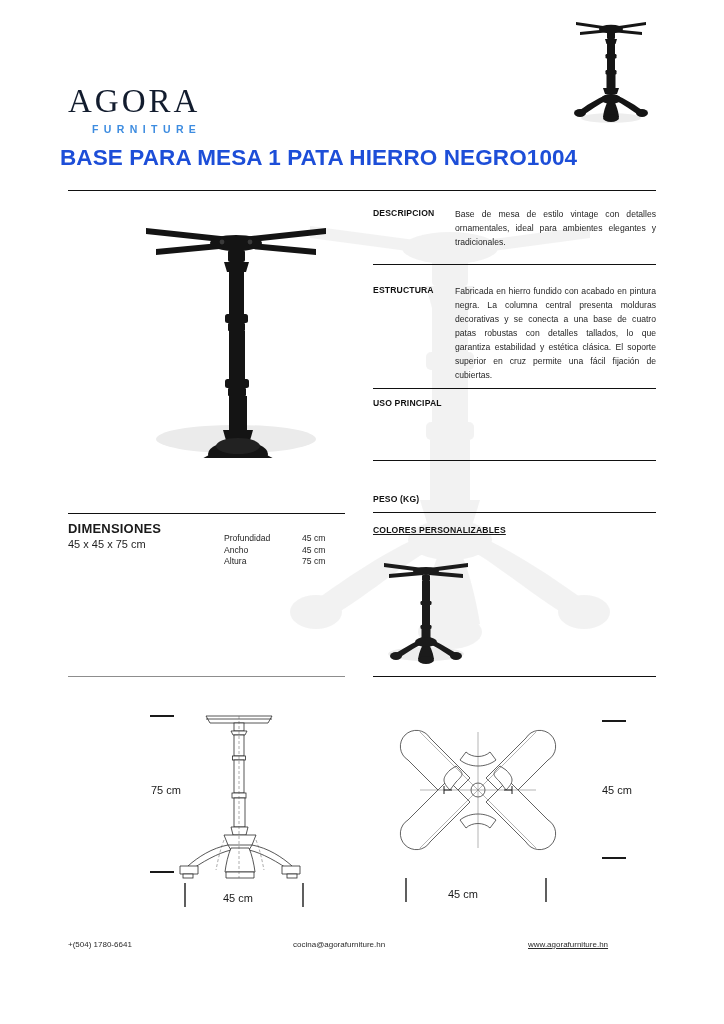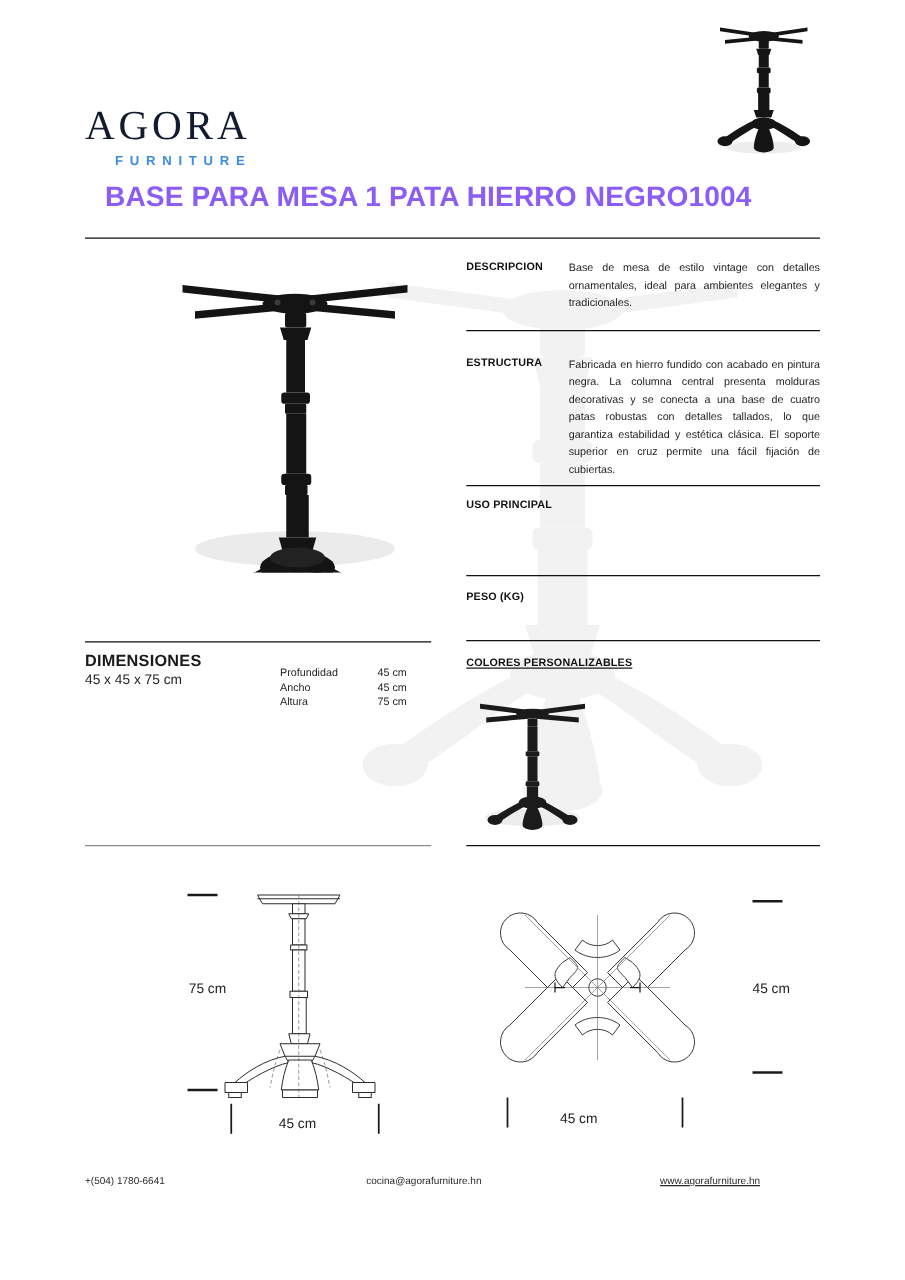--- a/index.html
+++ b/index.html
@@ -46,26 +46,26 @@
     position: absolute;
     right: 58px;
     top: 6px;
     width: 110px;
     height: 120px;
   }
 
   
   #page-title {
     position: absolute;
-    left: 84px;
+    left: 60px;
     top: 145px;
     font-size: 22.5px;
     font-weight: 700;
     letter-spacing: 0.1px;
-    color: #8b5cf6;
+    color: #1d4ed8;
     white-space: nowrap;
   }
 
   
   .rule {
     position: absolute;
     height: 0;
     border-top: 1.4px solid #111;
   }
   .rule.thin { border-top: 1px solid #8d8d8d; }
@@ -99,21 +99,21 @@
   .spec-body {
     flex: 1;
     font-size: 8.6px;
     line-height: 1.62;
     text-align: justify;
     color: #1f1f1f;
   }
   #spec-descripcion { top: 208px; }
   #spec-estructura  { top: 285px; }
   #spec-uso         { top: 398px; }
-  #spec-peso        { top: 472px; }
+  #spec-peso        { top: 494px; }
   #spec-colores     { top: 525px; text-decoration: underline; }
   #spec-peso .spec-label,
   #spec-colores .spec-label {
     width: 200px;
     flex: 0 0 200px;
   }
 
   
   #product-photo {
     position: absolute;

